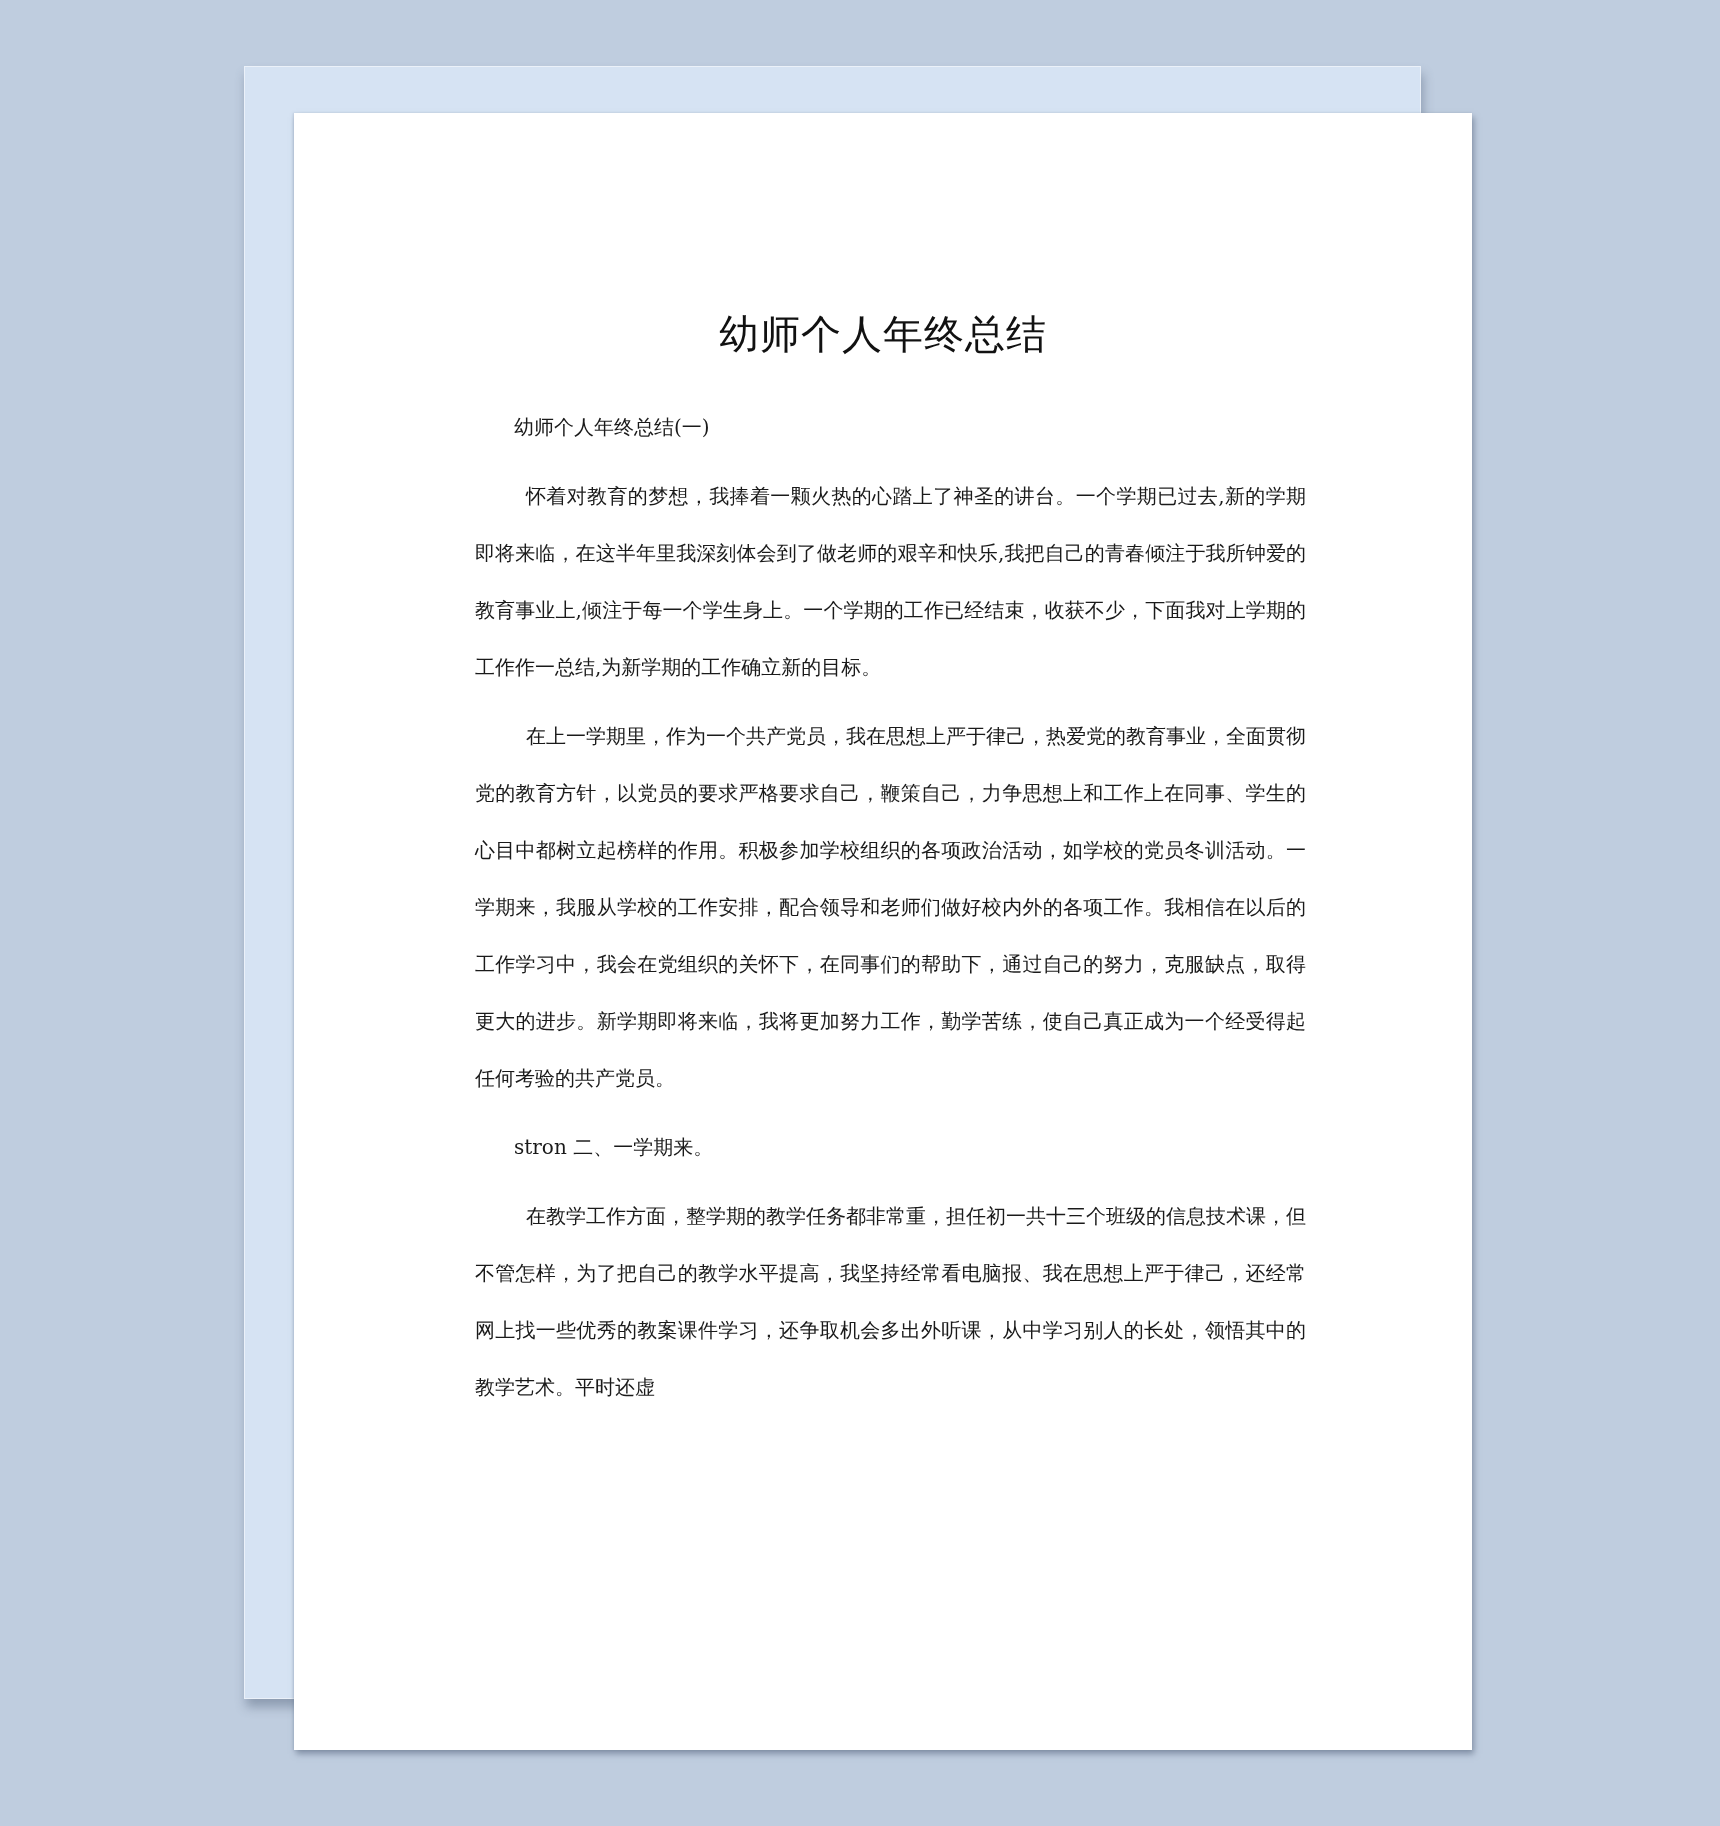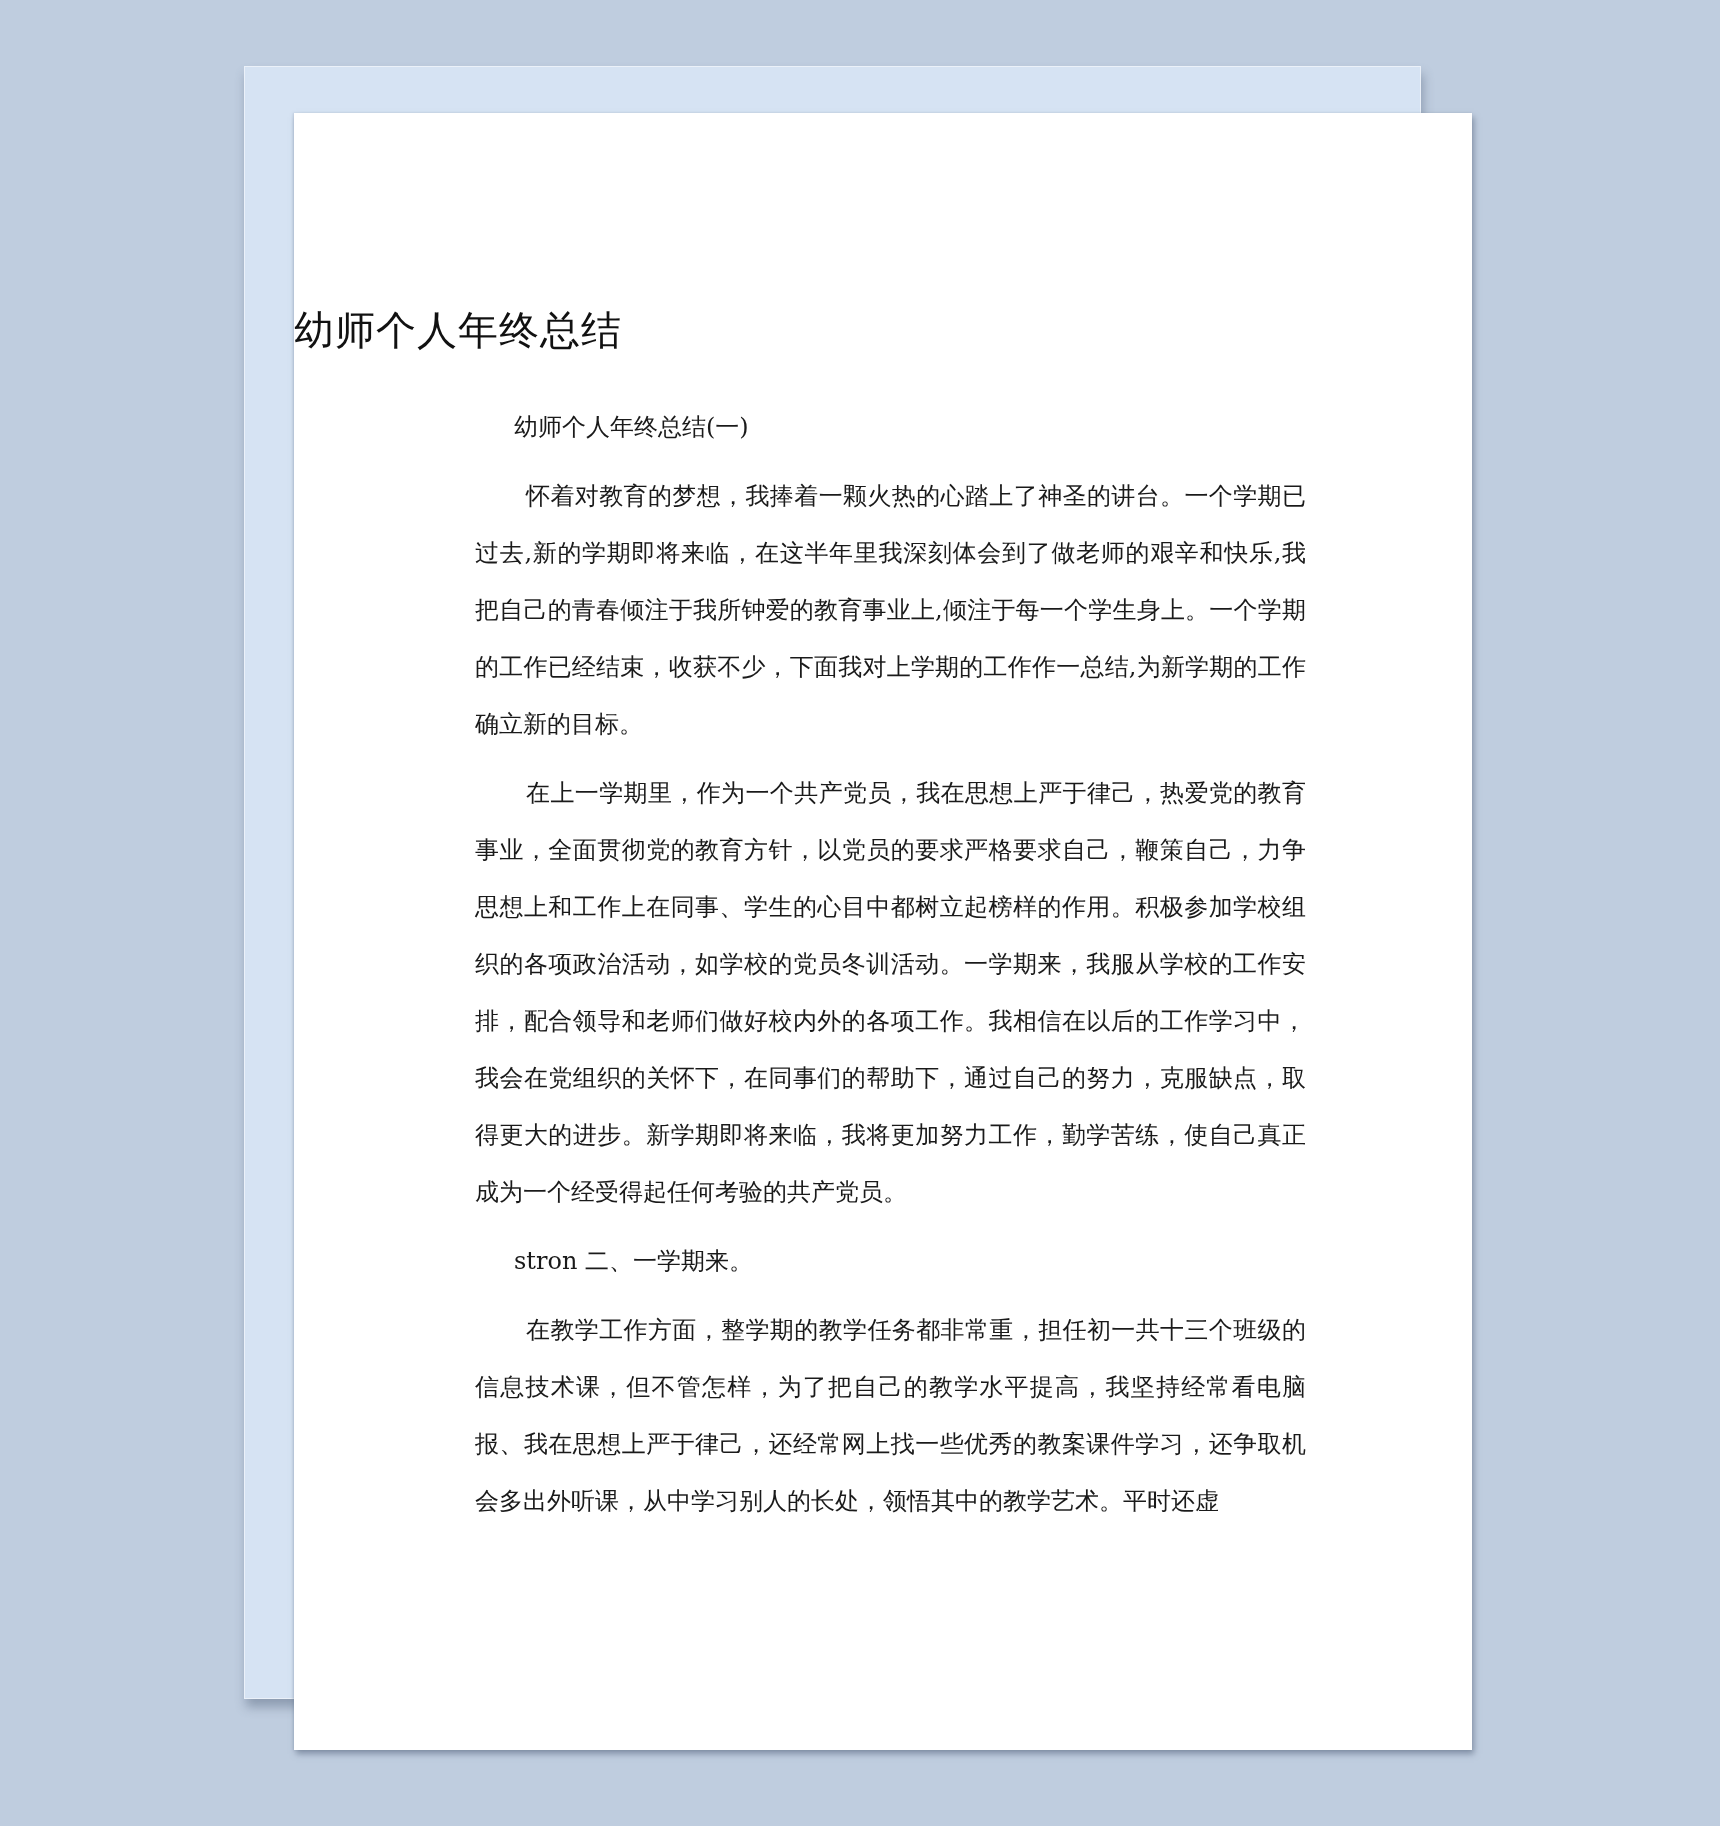--- a/index.html
+++ b/index.html
@@ -30,33 +30,33 @@
       width: 1178px;
       height: 1637px;
       background: #ffffff;
       box-shadow: 2px 4px 6px rgba(80, 95, 120, 0.55), -1px 0 2px rgba(120,135,160,0.25);
     }
     .doc-title {
       position: absolute;
       left: 0;
       right: 0;
       top: 193px;
-      text-align: left;
+      text-align: center;
       font-size: 40px;
       line-height: 56px;
       color: #111111;
       letter-spacing: 1px;
-      font-family: Liberation Mono, monospace;
+      font-family: Liberation Sans, sans-serif;
     }
     .doc-body {
       position: absolute;
       left: 169px;
       top: 286px;
       width: 855px;
-      font-size: 24px;
+      font-size: 20px;
       line-height: 57px;
       color: #1a1a1a;
     }
     .para {
       margin: 12px;
       text-indent: 51px;
       text-align: justify;
       text-align-last: left;
     }
     .heading {

